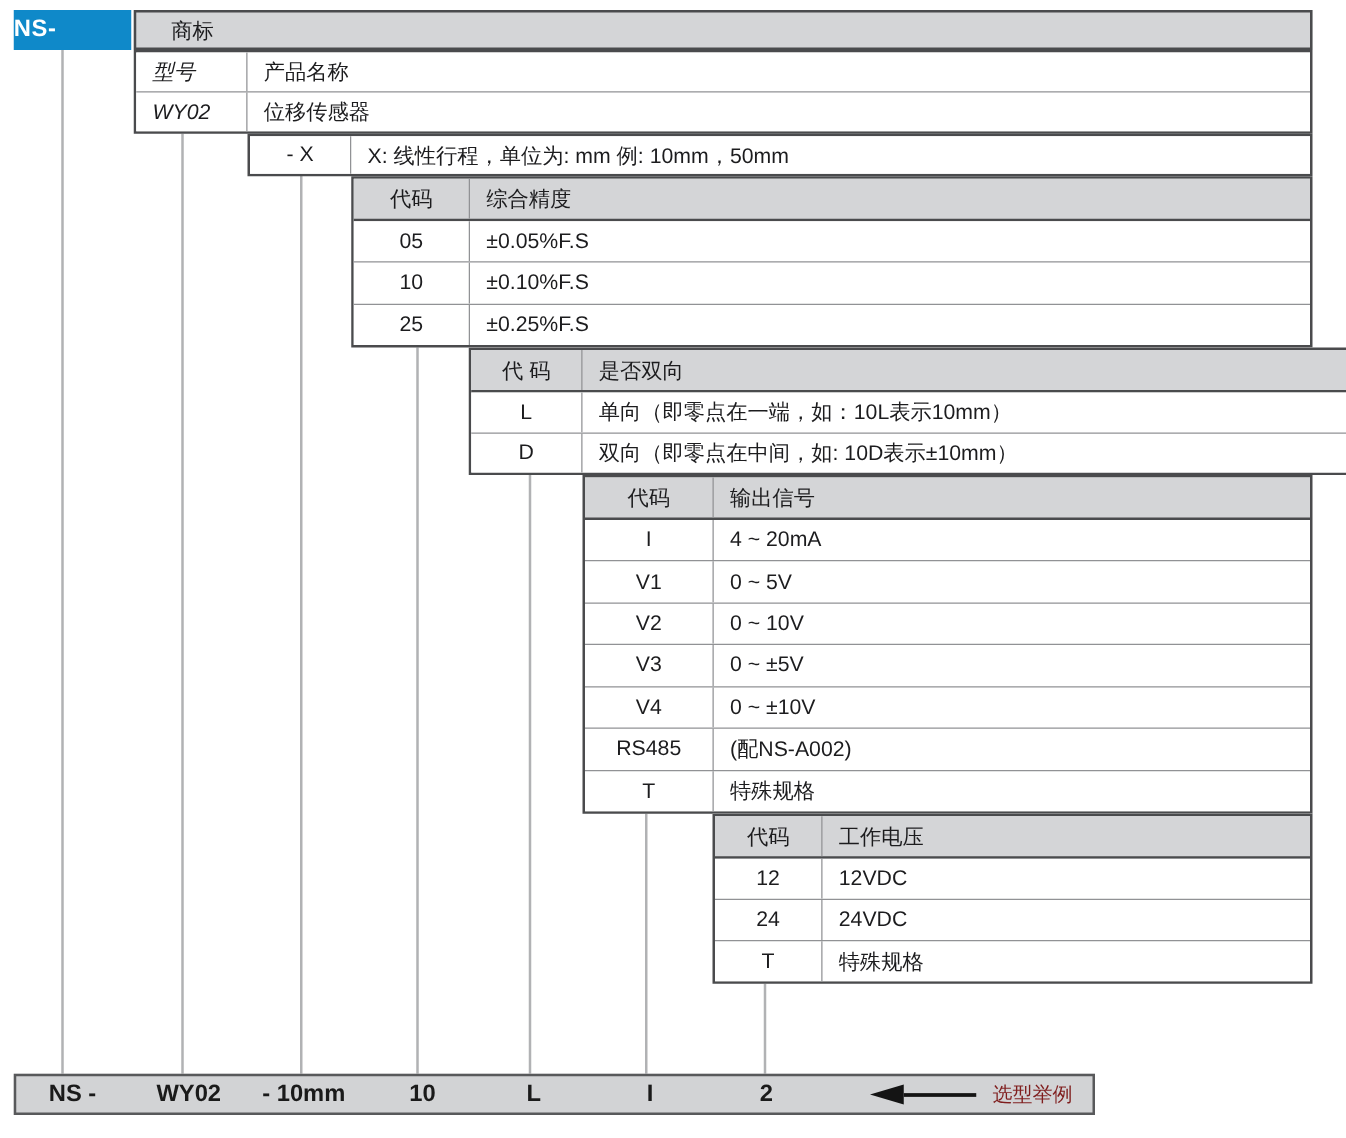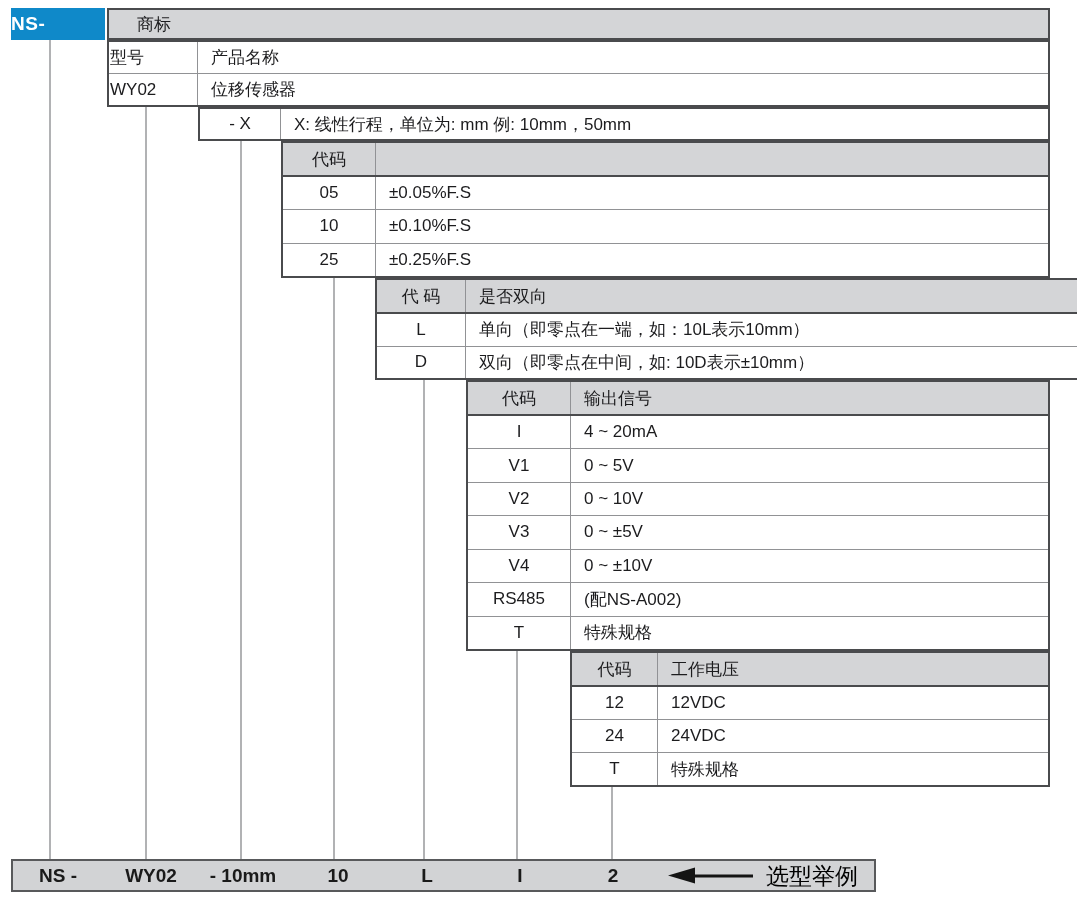--- a/index.html
+++ b/index.html
@@ -28,42 +28,42 @@
 
   
   .tbl{
     border:2px solid #4a4b4d;display:flex;flex-direction:column;background:#ffffff;
   }
   .hrow{flex:0 0 32px;background:#d4d5d7;border-bottom:2px solid #4a4b4d;display:flex;}
   .brow{flex:1;display:flex;background:#ffffff;}
   .brow + .brow{border-top:1px solid #919295;}
   .cell{display:flex;align-items:center;box-sizing:border-box;white-space:nowrap;}
   .code{flex:0 0 var(--cw);justify-content:center;border-right:1px solid #919295;}
-  .code.left{justify-content:flex-start;padding-left:1px;}
+  .code.left{justify-content:flex-start;padding-left:13px;font-style:italic;}
   .desc{flex:1;padding-left:13px;overflow:hidden;}
 
   
   .bar{
     left:11px;top:859px;width:865px;height:33px;background:#d2d3d5;
     border:2px solid #58595b;
   }
   .seg{
     position:absolute;top:50%;transform:translate(-50%,-50%);
     font-weight:bold;font-size:19px;color:#1a1a1a;white-space:nowrap;
   }
   .arrow-group{
     position:absolute;right:16px;top:50%;transform:translateY(-50%);
     display:flex;align-items:center;
   }
   .tri-left{
     width:0;height:0;border-top:8px solid transparent;border-bottom:8px solid transparent;
     border-right:27px solid #141414;
   }
   .arrow-shaft{width:58px;height:3px;background:#141414;}
-  .arrow-label{margin-left:13px;font-size:23px;color:#000000;white-space:nowrap;}
+  .arrow-label{margin-left:13px;font-size:16px;color:#7f1d1d;white-space:nowrap;}
 </style>
 </head>
 <body>
 
 <div class="page">
 
   <div class="vline" style="left:49px;top:39px;height:820px;"></div>
   <div class="vline" style="left:145px;top:106px;height:753px;"></div>
   <div class="vline" style="left:240px;top:140px;height:719px;"></div>
   <div class="vline" style="left:333px;top:277px;height:582px;"></div>
@@ -93,20 +93,21 @@
   <div class="abs tbl" style="left:198px;top:107px;width:852px;height:34px;--cw:81px;">
     <div class="brow">
       <div class="cell code">- X</div>
       <div class="cell desc">X: 线性行程，单位为: mm 例: 10mm，50mm</div>
     </div>
   </div>
 
   <div class="abs tbl" style="left:281px;top:141px;width:769px;height:137px;--cw:93px;">
     <div class="hrow">
       <div class="cell code">代码</div>
+      <div class="cell desc">综合精度</div>
     </div>
     <div class="brow">
       <div class="cell code">05</div>
       <div class="cell desc">±0.05%F.S</div>
     </div>
     <div class="brow">
       <div class="cell code">10</div>
       <div class="cell desc">±0.10%F.S</div>
     </div>
     <div class="brow">

